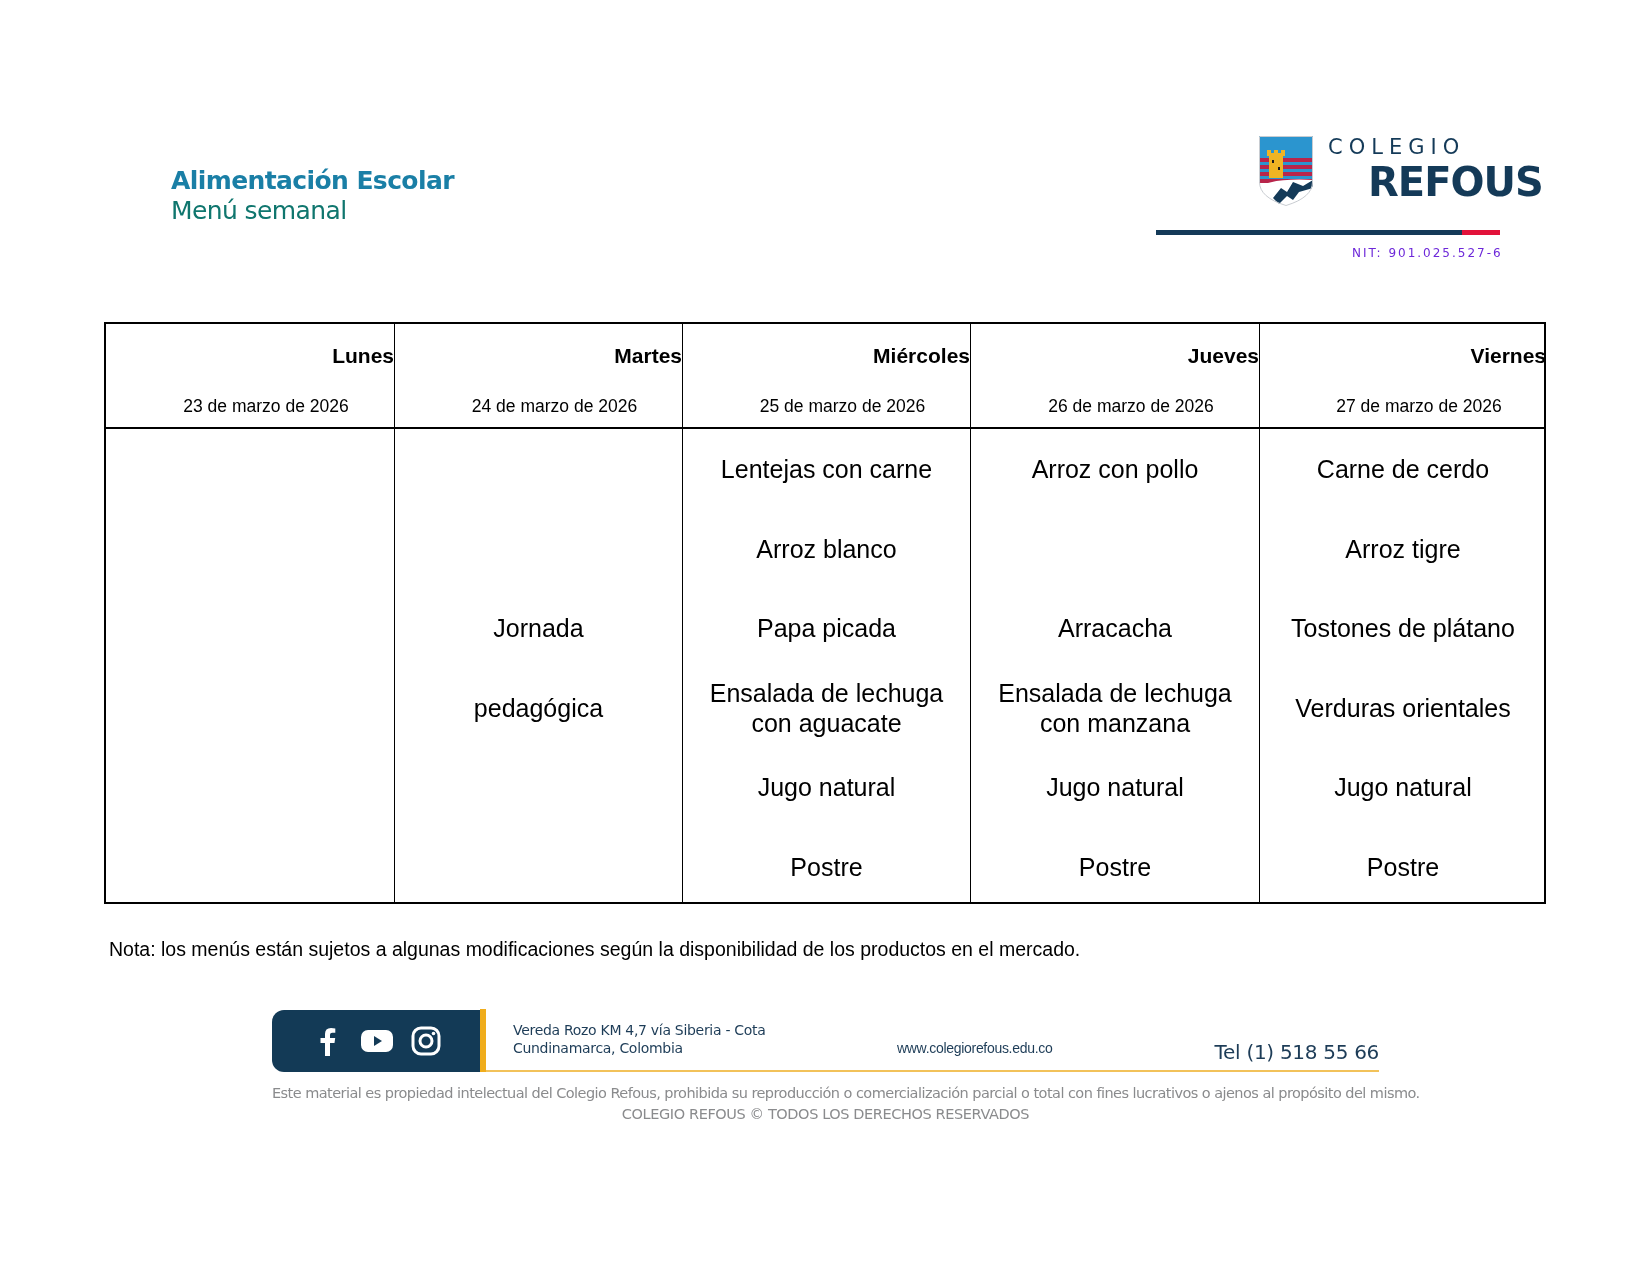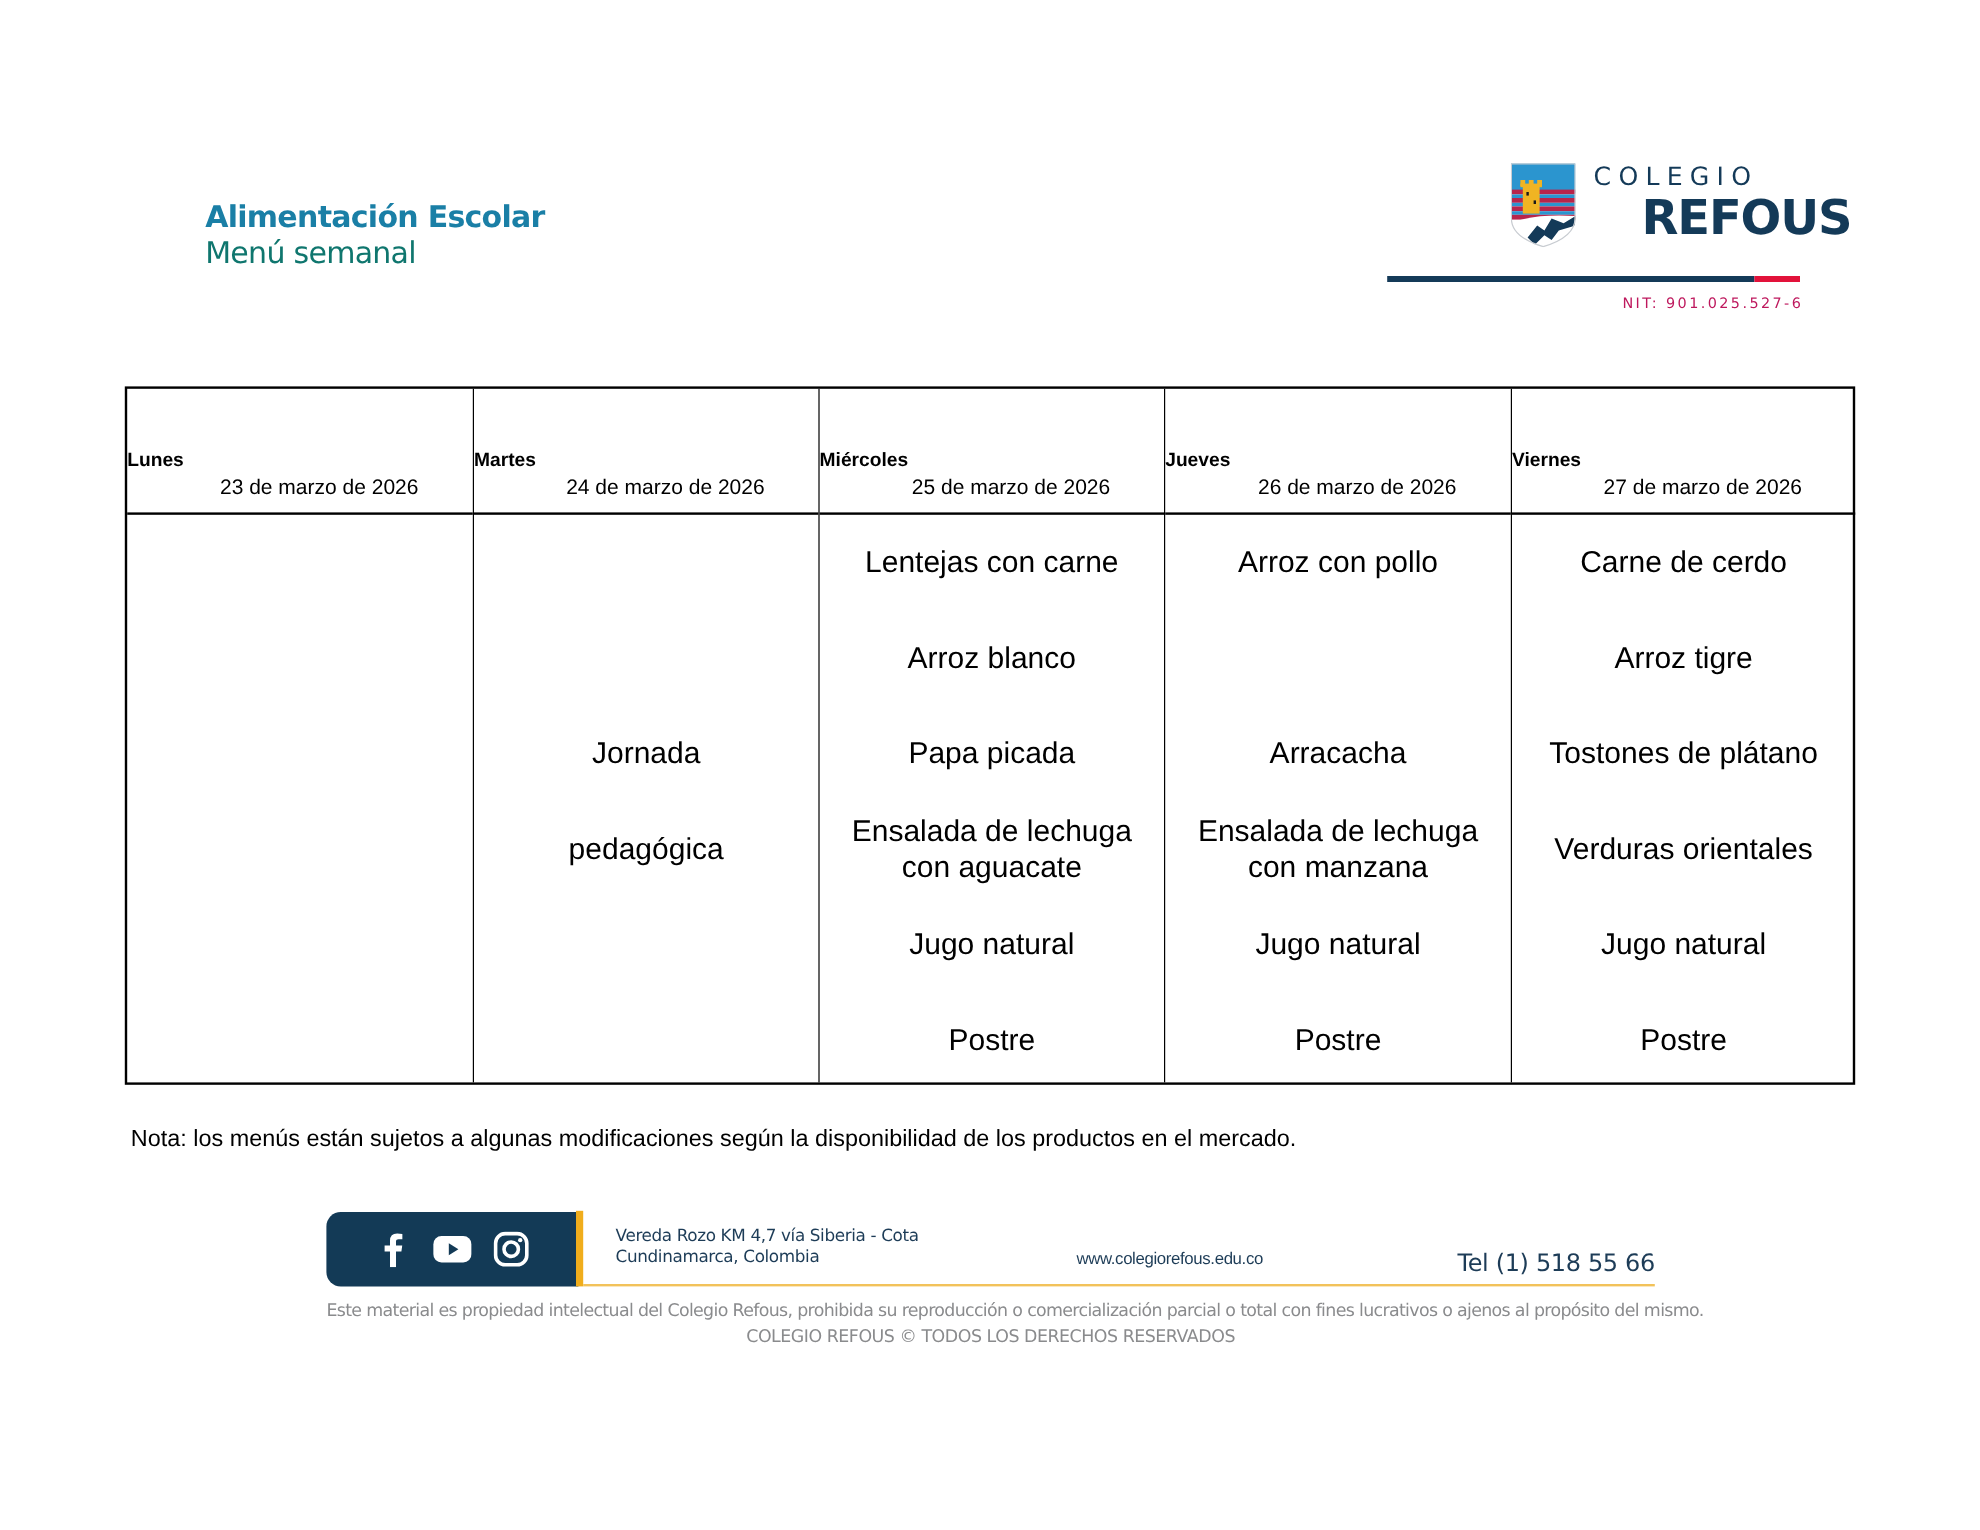--- a/index.html
+++ b/index.html
@@ -7,27 +7,27 @@
   body { position:relative; font-family:"Liberation Sans", sans-serif; color:#000; }
 
   .doc-title { position:absolute; left:171px; top:166px; font-family:"DejaVu Sans", sans-serif; font-weight:bold; font-size:25px; color:#1a7fa6; letter-spacing:-0.6px; line-height:30px; }
   .doc-subtitle { position:absolute; left:171px; top:196px; font-family:"DejaVu Sans", sans-serif; font-size:25px; color:#0f766e; letter-spacing:-0.6px; line-height:30px; }
 
   .logo-crest { position:absolute; left:1259px; top:136px; width:54px; height:70px; }
   .logo-colegio { position:absolute; left:1328px; top:134px; font-family:"DejaVu Sans", sans-serif; font-size:21px; letter-spacing:6px; color:#143a58; line-height:26px; }
   .logo-refous { position:absolute; left:1325px; top:156px; font-family:"DejaVu Sans", sans-serif; font-weight:bold; font-size:40px; letter-spacing:-1px; color:#143a58; line-height:52px;margin-left:43px; }
   .logo-line { position:absolute; left:1156px; top:230px; width:306px; height:5px; background:#143a58; }
   .logo-line-red { position:absolute; left:1462px; top:230px; width:38px; height:5px; background:#e2123a; }
-  .nit { position:absolute; left:1352px; top:246px; width:148px; text-align:right; font-family:"DejaVu Sans", sans-serif; font-size:12px; letter-spacing:2px; color:#be185d; white-space:nowrap; }
+  .nit { position:absolute; left:1352px; top:246px; width:148px; text-align:right; font-family:"DejaVu Sans", sans-serif; font-size:12px; letter-spacing:2px; color:#6d28d9; white-space:nowrap; }
 
   .menu-table { position:absolute; left:104px; top:322px; width:1442px; height:582px; border:2px solid #000; }
   .col { position:absolute; top:0; height:100%; border-right:1.5px solid #000; }
   .col:last-child { border-right:none; }
   .col-head { position:absolute; left:0; top:0; width:100%; height:105px; border-bottom:2px solid #000; }
-  .day { position:absolute; left:0; width:100%; top:17px; text-align:left; font-weight:bold; font-size:16px; line-height:30px;margin-top:28px; }
+  .day { position:absolute; left:0; width:100%; top:17px; text-align:right; font-weight:bold; font-size:21px; line-height:30px; }
   .date { position:absolute; left:0; width:100%; top:71px; text-align:center; font-size:17.5px; line-height:22px;padding-left:32px; }
   .slot { position:absolute; left:0; width:100%; text-align:center; font-size:25px; line-height:30px; white-space:nowrap; }
 
   .note { position:absolute; left:109px; top:937px; font-size:19.5px; line-height:24px; white-space:nowrap; }
 
   .footer-box { position:absolute; left:272px; top:1010px; width:210px; height:62px; background:#133a56; border-radius:12px 0 0 12px; }
   .footer-yellow { position:absolute; left:480px; top:1009px; width:6px; height:63px; background:#f0ad1c; }
   .footer-underline { position:absolute; left:486px; top:1070px; width:893px; height:2px; background:#f2c25a; }
   .social { position:absolute; top:1024px; width:34px; height:34px; display:flex; align-items:center; justify-content:center; }
   .addr { position:absolute; left:513px; top:1021px; font-family:"DejaVu Sans", sans-serif; font-size:14px; color:#1d3c57; line-height:18px; letter-spacing:-0.3px; }

